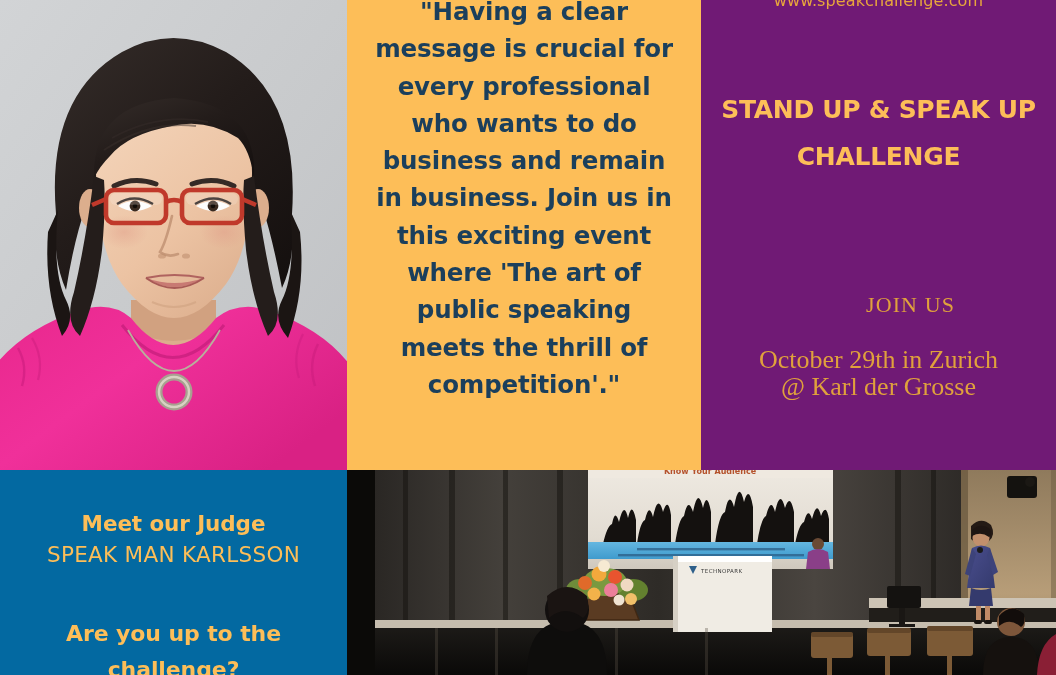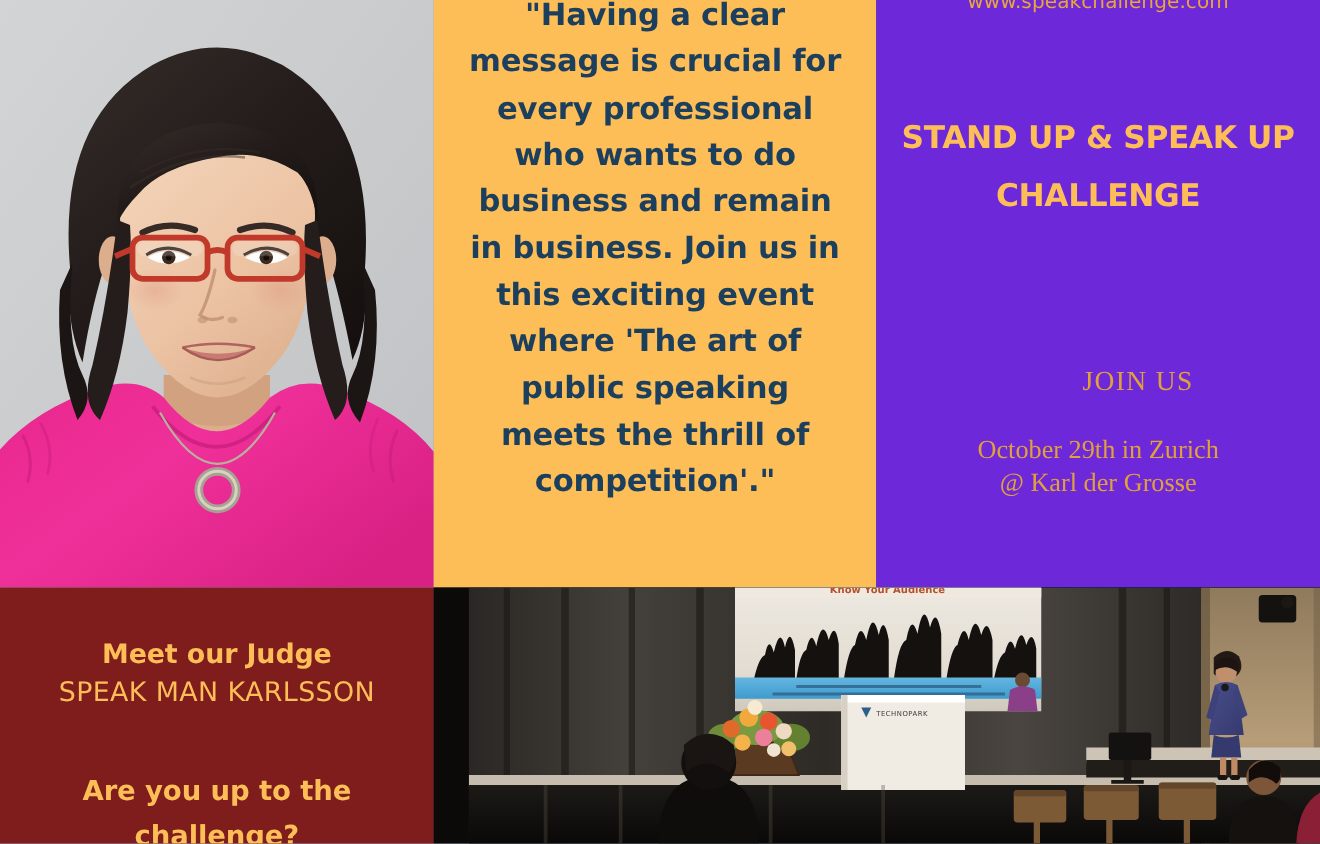--- a/index.html
+++ b/index.html
@@ -64,21 +64,21 @@
     line-height: 37.3px;
     letter-spacing: -0.2px;
   }
 
   
   .title-cell {
     position: relative;
     width: 355px;
     height: 470px;
     flex: 0 0 355px;
-    background: #6d28d9;
+    background: #701a75;
     overflow: hidden;
   }
   .site-url {
     position: absolute;
     top: -9px;
     left: 0;
     width: 100%;
     text-align: center;
     color: #e8a63c;
     font-family: "DejaVu Sans", sans-serif;
@@ -114,40 +114,40 @@
     margin-left: 32px;
   }
   .event-lines {
     position: absolute;
     top: 346px;
     left: 0;
     width: 100%;
     text-align: center;
     color: #e0a13c;
     font-family: "Liberation Serif", serif;
-    font-size: 21px;
+    font-size: 26px;
     font-weight: 400;
     line-height: 27px;
   }
   .event-lines div { white-space: nowrap; }
 
   
   .row-bottom {
     position: absolute;
     left: 0; top: 470px;
     width: 1056px;
     height: 205px;
     display: flex;
   }
   .judge-cell {
     position: relative;
     width: 347px;
     height: 205px;
     flex: 0 0 347px;
-    background: #7f1d1d;
+    background: #0369a1;
     overflow: hidden;
   }
   .judge-intro {
     position: absolute;
     top: 35px;
     left: 0;
     width: 100%;
     margin: 0;
     text-align: center;
     color: #fdbe58;

